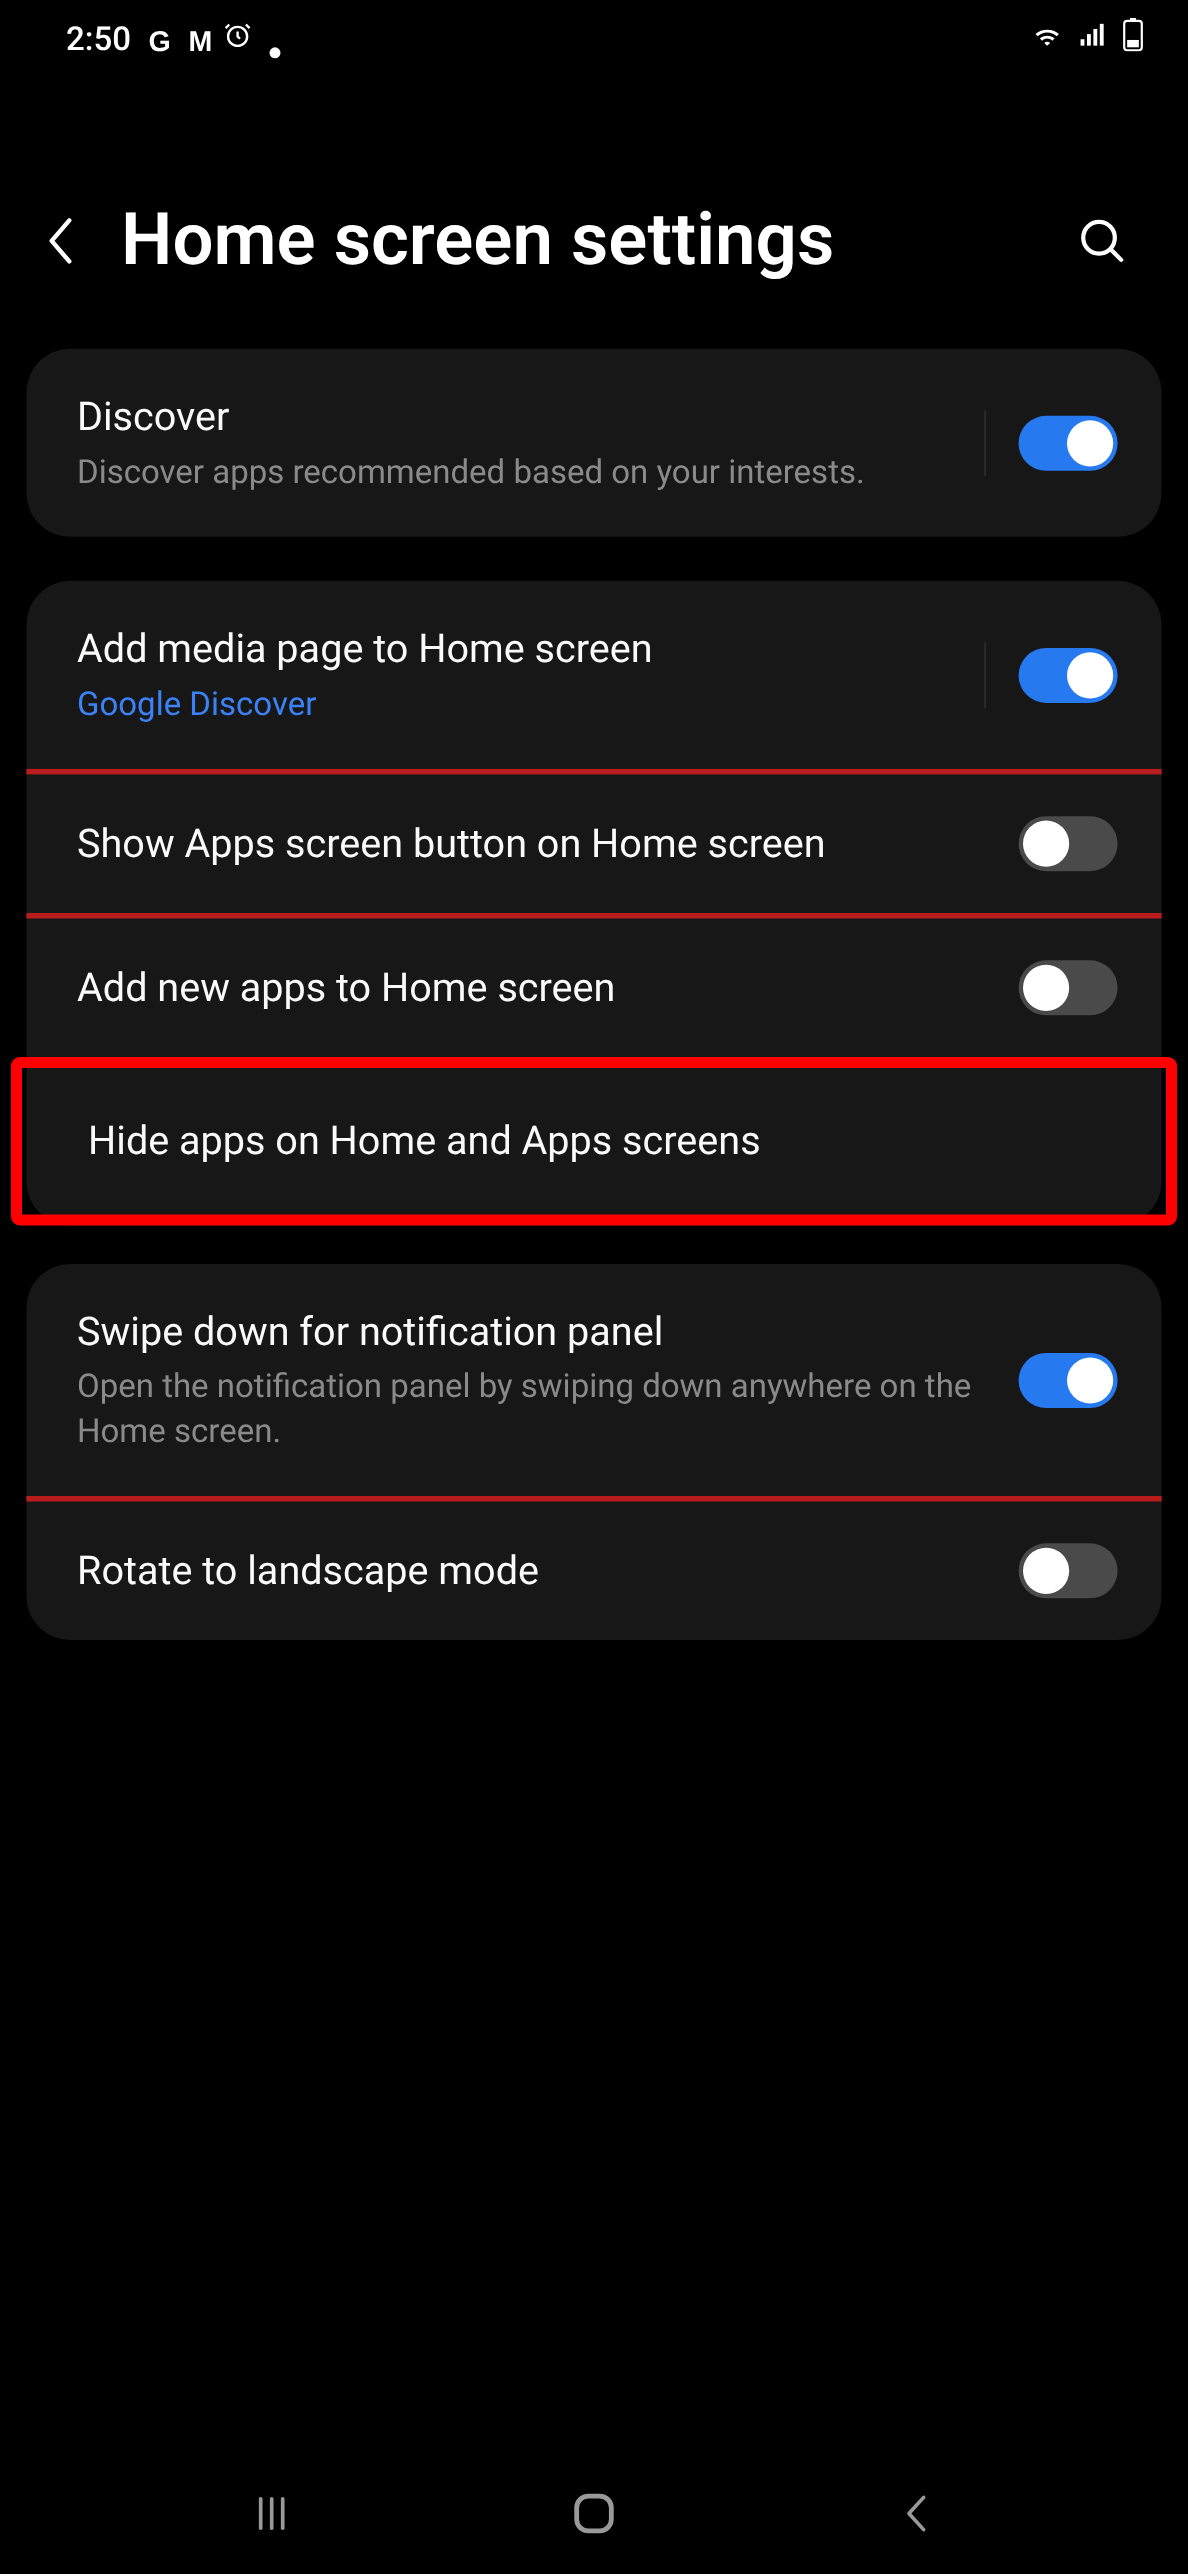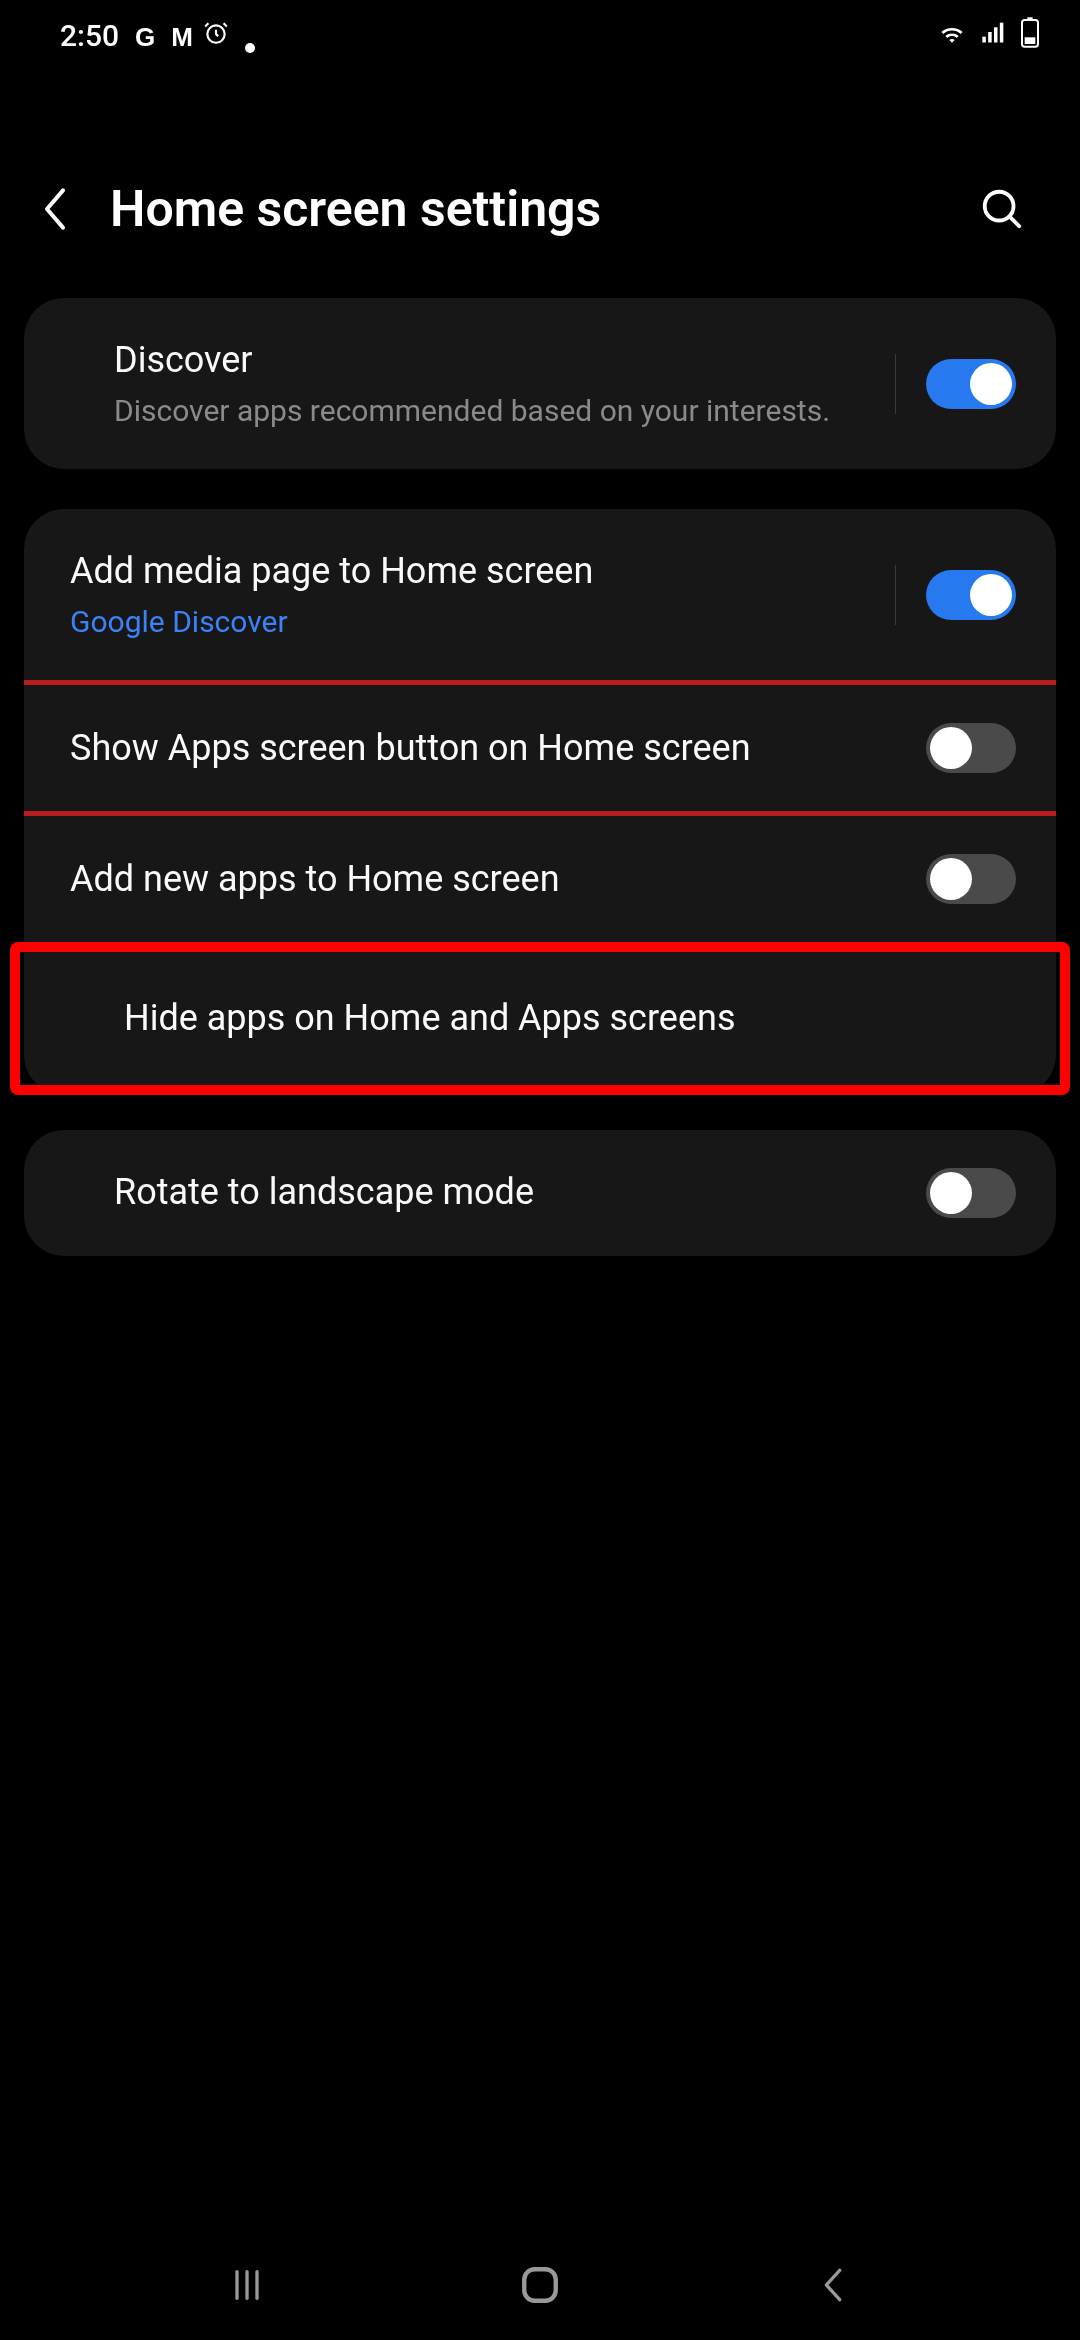--- a/index.html
+++ b/index.html
@@ -22,36 +22,36 @@
 }
 .status-left { display: flex; align-items: flex-end; gap: 16px; }
 .status-right { display: flex; align-items: center; gap: 12px; }
 .header {
   display: flex;
   align-items: center;
   padding: 110px 50px 60px 30px;
   gap: 30px;
 }
 .back-arrow { width: 50px; height: 50px; display: flex; align-items: center; justify-content: center; }
-.page-title { font-size: 50px; font-weight: 600; flex: 1; }
+.page-title { font-size: 66px; font-weight: 600; flex: 1; }
 .search-btn { width: 56px; height: 56px; display: flex; align-items: center; justify-content: center; }
 .content { padding: 0 24px; }
 .card {
   background: #171717;
   border-radius: 40px;
   margin-bottom: 40px;
 }
 .setting-row {
   display: flex;
   align-items: center;
   padding: 38px 40px 38px 46px;
   border-bottom: 5px solid #b91c1c;
   gap: 20px;
 }
-.setting-row:last-child { border-bottom: none; margin-left: 44px; }
+.setting-row:last-child { border-bottom: none; }
 .setting-text { flex: 1; }
 .setting-title { font-size: 36px; font-weight: 400; color: #fafafa; line-height: 1.35; }
 .setting-subtitle { font-size: 30px; color: #8a8a8a; margin-top: 6px; line-height: 1.35; }
 .setting-subtitle.link { color: #3b82f6; }
 .toggle {
   width: 90px;
   height: 50px;
   border-radius: 25px;
   position: relative;
   flex-shrink: 0;
@@ -194,20 +194,29 @@
         <div class="setting-row">
           <div class="setting-text">
             <div class="setting-title">Hide apps on Home and Apps screens</div>
           </div>
         </div>
       </div>
     </div>
     <div class="card">
       <div class="setting-row">
         <div class="setting-text">
+          <div class="setting-title">Swipe down for notification panel</div>
+          <div class="setting-subtitle">Open the notification panel by swiping down anywhere on the Home screen.</div>
+        </div>
+        <div class="toggle on">
+          <div class="toggle-knob"></div>
+        </div>
+      </div>
+      <div class="setting-row">
+        <div class="setting-text">
           <div class="setting-title">Rotate to landscape mode</div>
         </div>
         <div class="toggle off">
           <div class="toggle-knob"></div>
         </div>
       </div>
     </div>
   </div>
 
 <div class="nav-bar">

